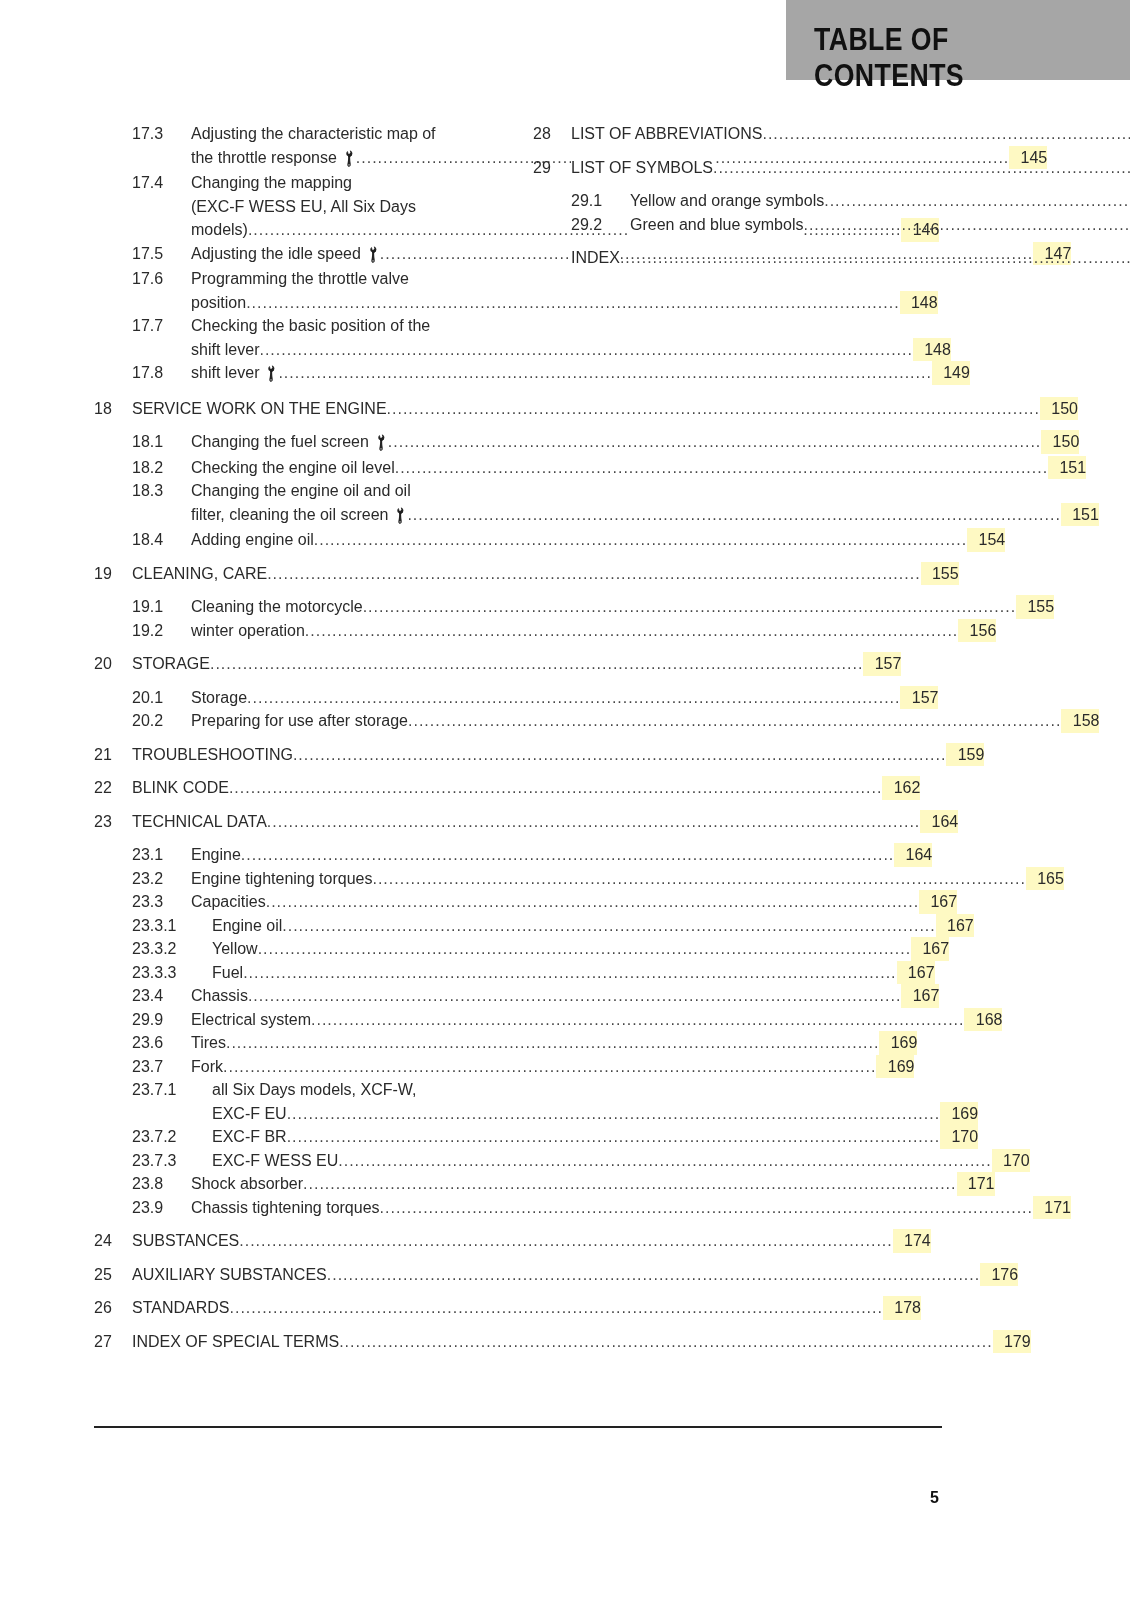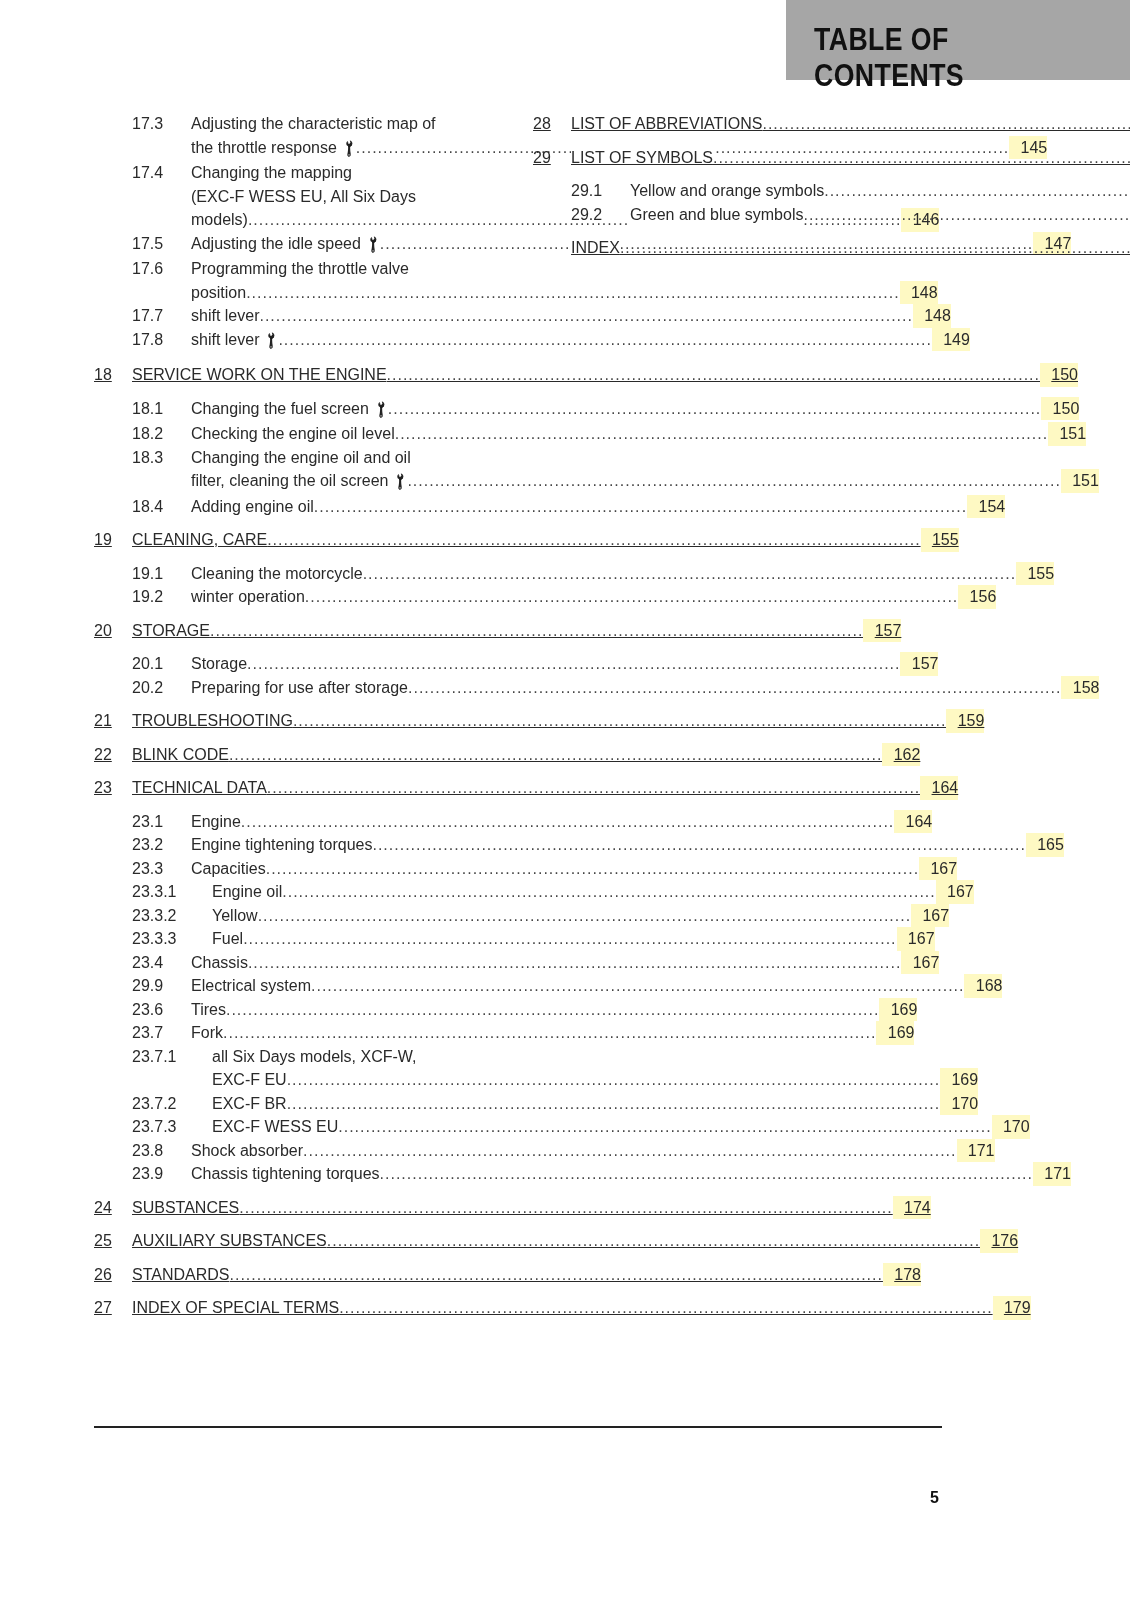--- a/index.html
+++ b/index.html
@@ -2,31 +2,31 @@
 <html><head>
 <meta charset="utf-8">
 <style>
   html, body { margin: 0; padding: 0; background: #ffffff; }
   body { width: 1130px; height: 1600px; position: relative; overflow: hidden;
          font-family: "Liberation Sans", "DejaVu Sans", sans-serif; color: #2a2a2a; }
   .header-box { position: absolute; left: 786px; top: 0; width: 344px; height: 80px; background: #a6a6a6; }
   .header-title { position: absolute; left: 814px; top: 22px; font-size: 31px; font-weight: bold;
                   color: #111; letter-spacing: 0.5px; transform: scaleX(0.86); transform-origin: left top;
                   font-family: "Liberation Sans Narrow", "Liberation Sans", sans-serif; }
-  .col { position: absolute; top: 112px; font-size: 16px; line-height: 23.5px; }
+  .col { position: absolute; top: 122px; font-size: 16px; line-height: 23.5px; }
   .col-left { left: 94px; width: 410px; }
   .col-right { left: 533px; width: 410px; }
   .entry { position: relative; display: flex; }
   .entry .num { flex: 0 0 auto; }
   .entry .body { flex: 1 1 auto; position: relative; }
   .entry .line { display: flex; align-items: baseline; }
   .entry .text { white-space: nowrap; background: #fff; text-align: right; }
   .entry .dots { flex: 1 1 auto; overflow: hidden; white-space: nowrap; letter-spacing: 1px; color: #444; }
   .entry .page { flex: 0 0 auto; width: 38px; text-align: right; background: #fef9c3; }
-  .ch { margin-top: 10px; margin-bottom: 10px; text-decoration: underline; }
+  .ch { margin-top: 10px; margin-bottom: 10px; }
   .ch .num { width: 38px; }
   .sec .num { width: 59px; padding-left: 38px; }
   .sub .num { width: 80px; padding-left: 38px; }
   .wrench { display: inline-block; font-size: 13px; margin-left: 4px; transform: rotate(45deg); }
   .footer-rule { position: absolute; left: 94px; top: 1426px; width: 848px; height: 2px; background: #222; }
   .page-number { position: absolute; left: 930px; top: 1489px; font-size: 16px; font-weight: bold; color: #111; }
 </style>
 </head>
 <body>
 
@@ -85,20 +85,23 @@
           <span class="text">position</span>
           <span class="dots">........................................................................................................................</span>
           <span class="page">148</span>
         </div>
       </div>
     </div>
     <div class="entry sec">
       <span class="num">17.7</span>
       <div class="body">
         <div class="line">
+          <span class="text">Checking the basic position of the</span>
+        </div>
+        <div class="line">
           <span class="text">shift lever</span>
           <span class="dots">........................................................................................................................</span>
           <span class="page">148</span>
         </div>
       </div>
     </div>
     <div class="entry sec">
       <span class="num">17.8</span>
       <div class="body">
         <div class="line">

